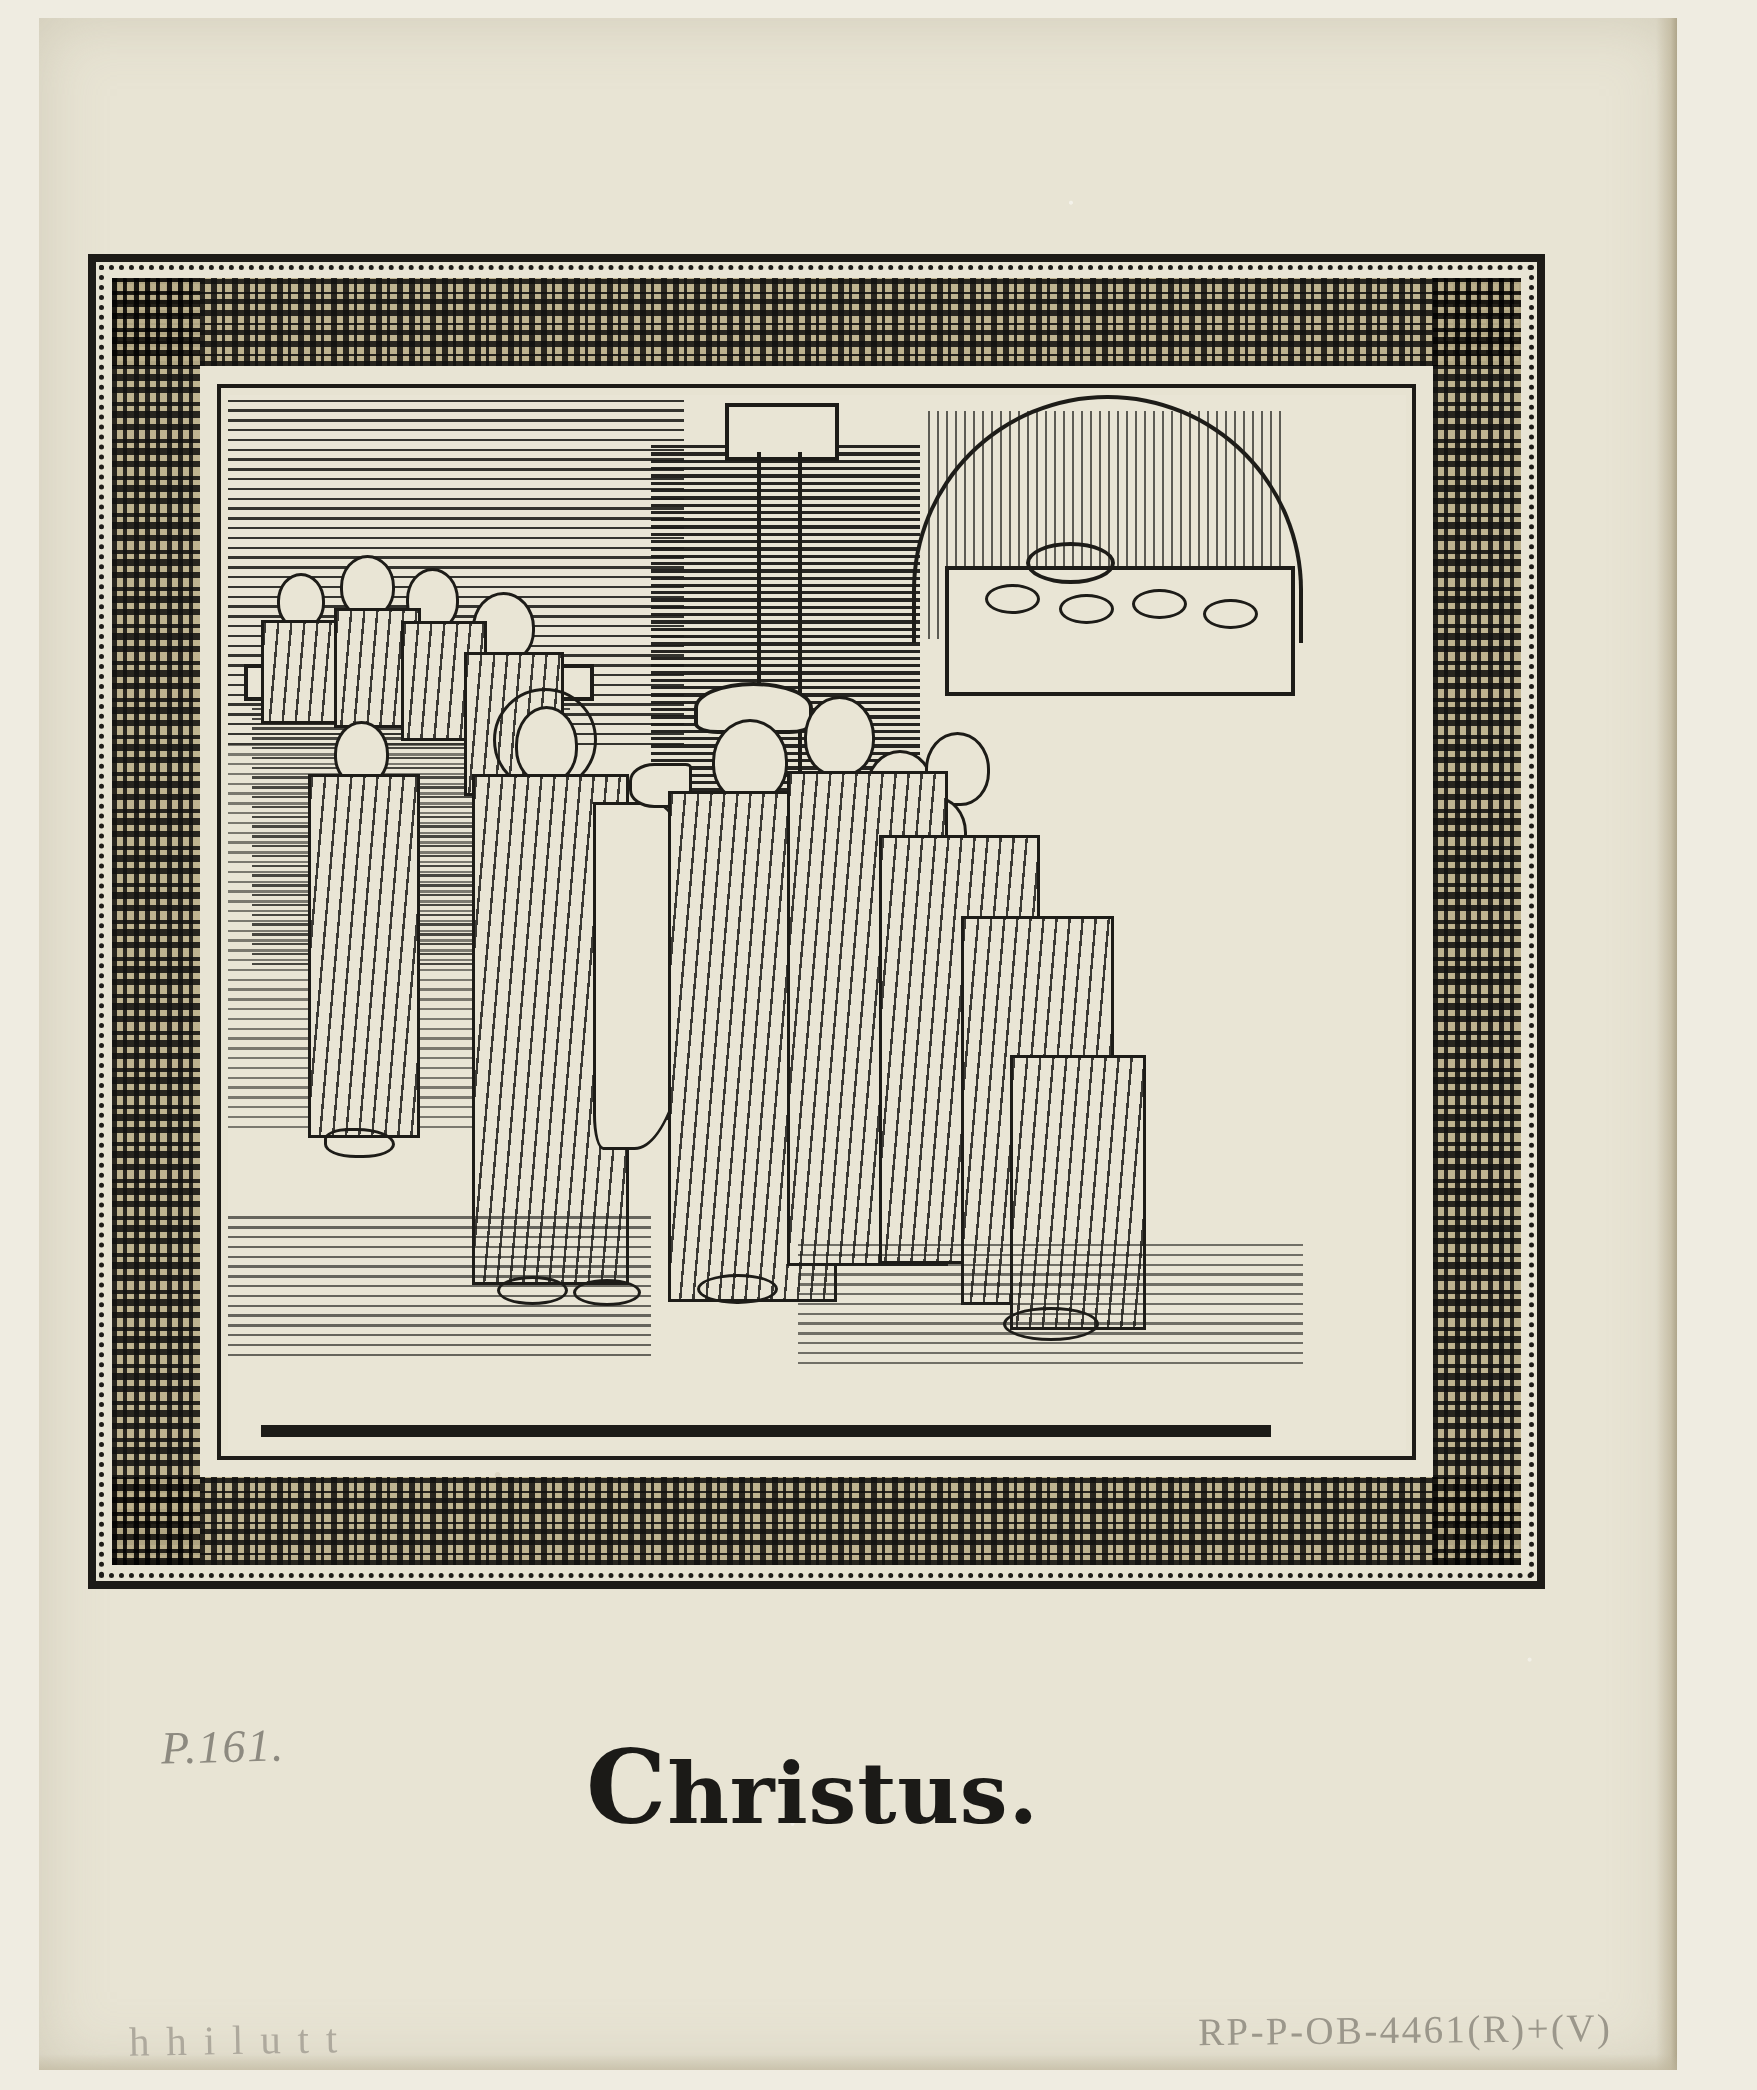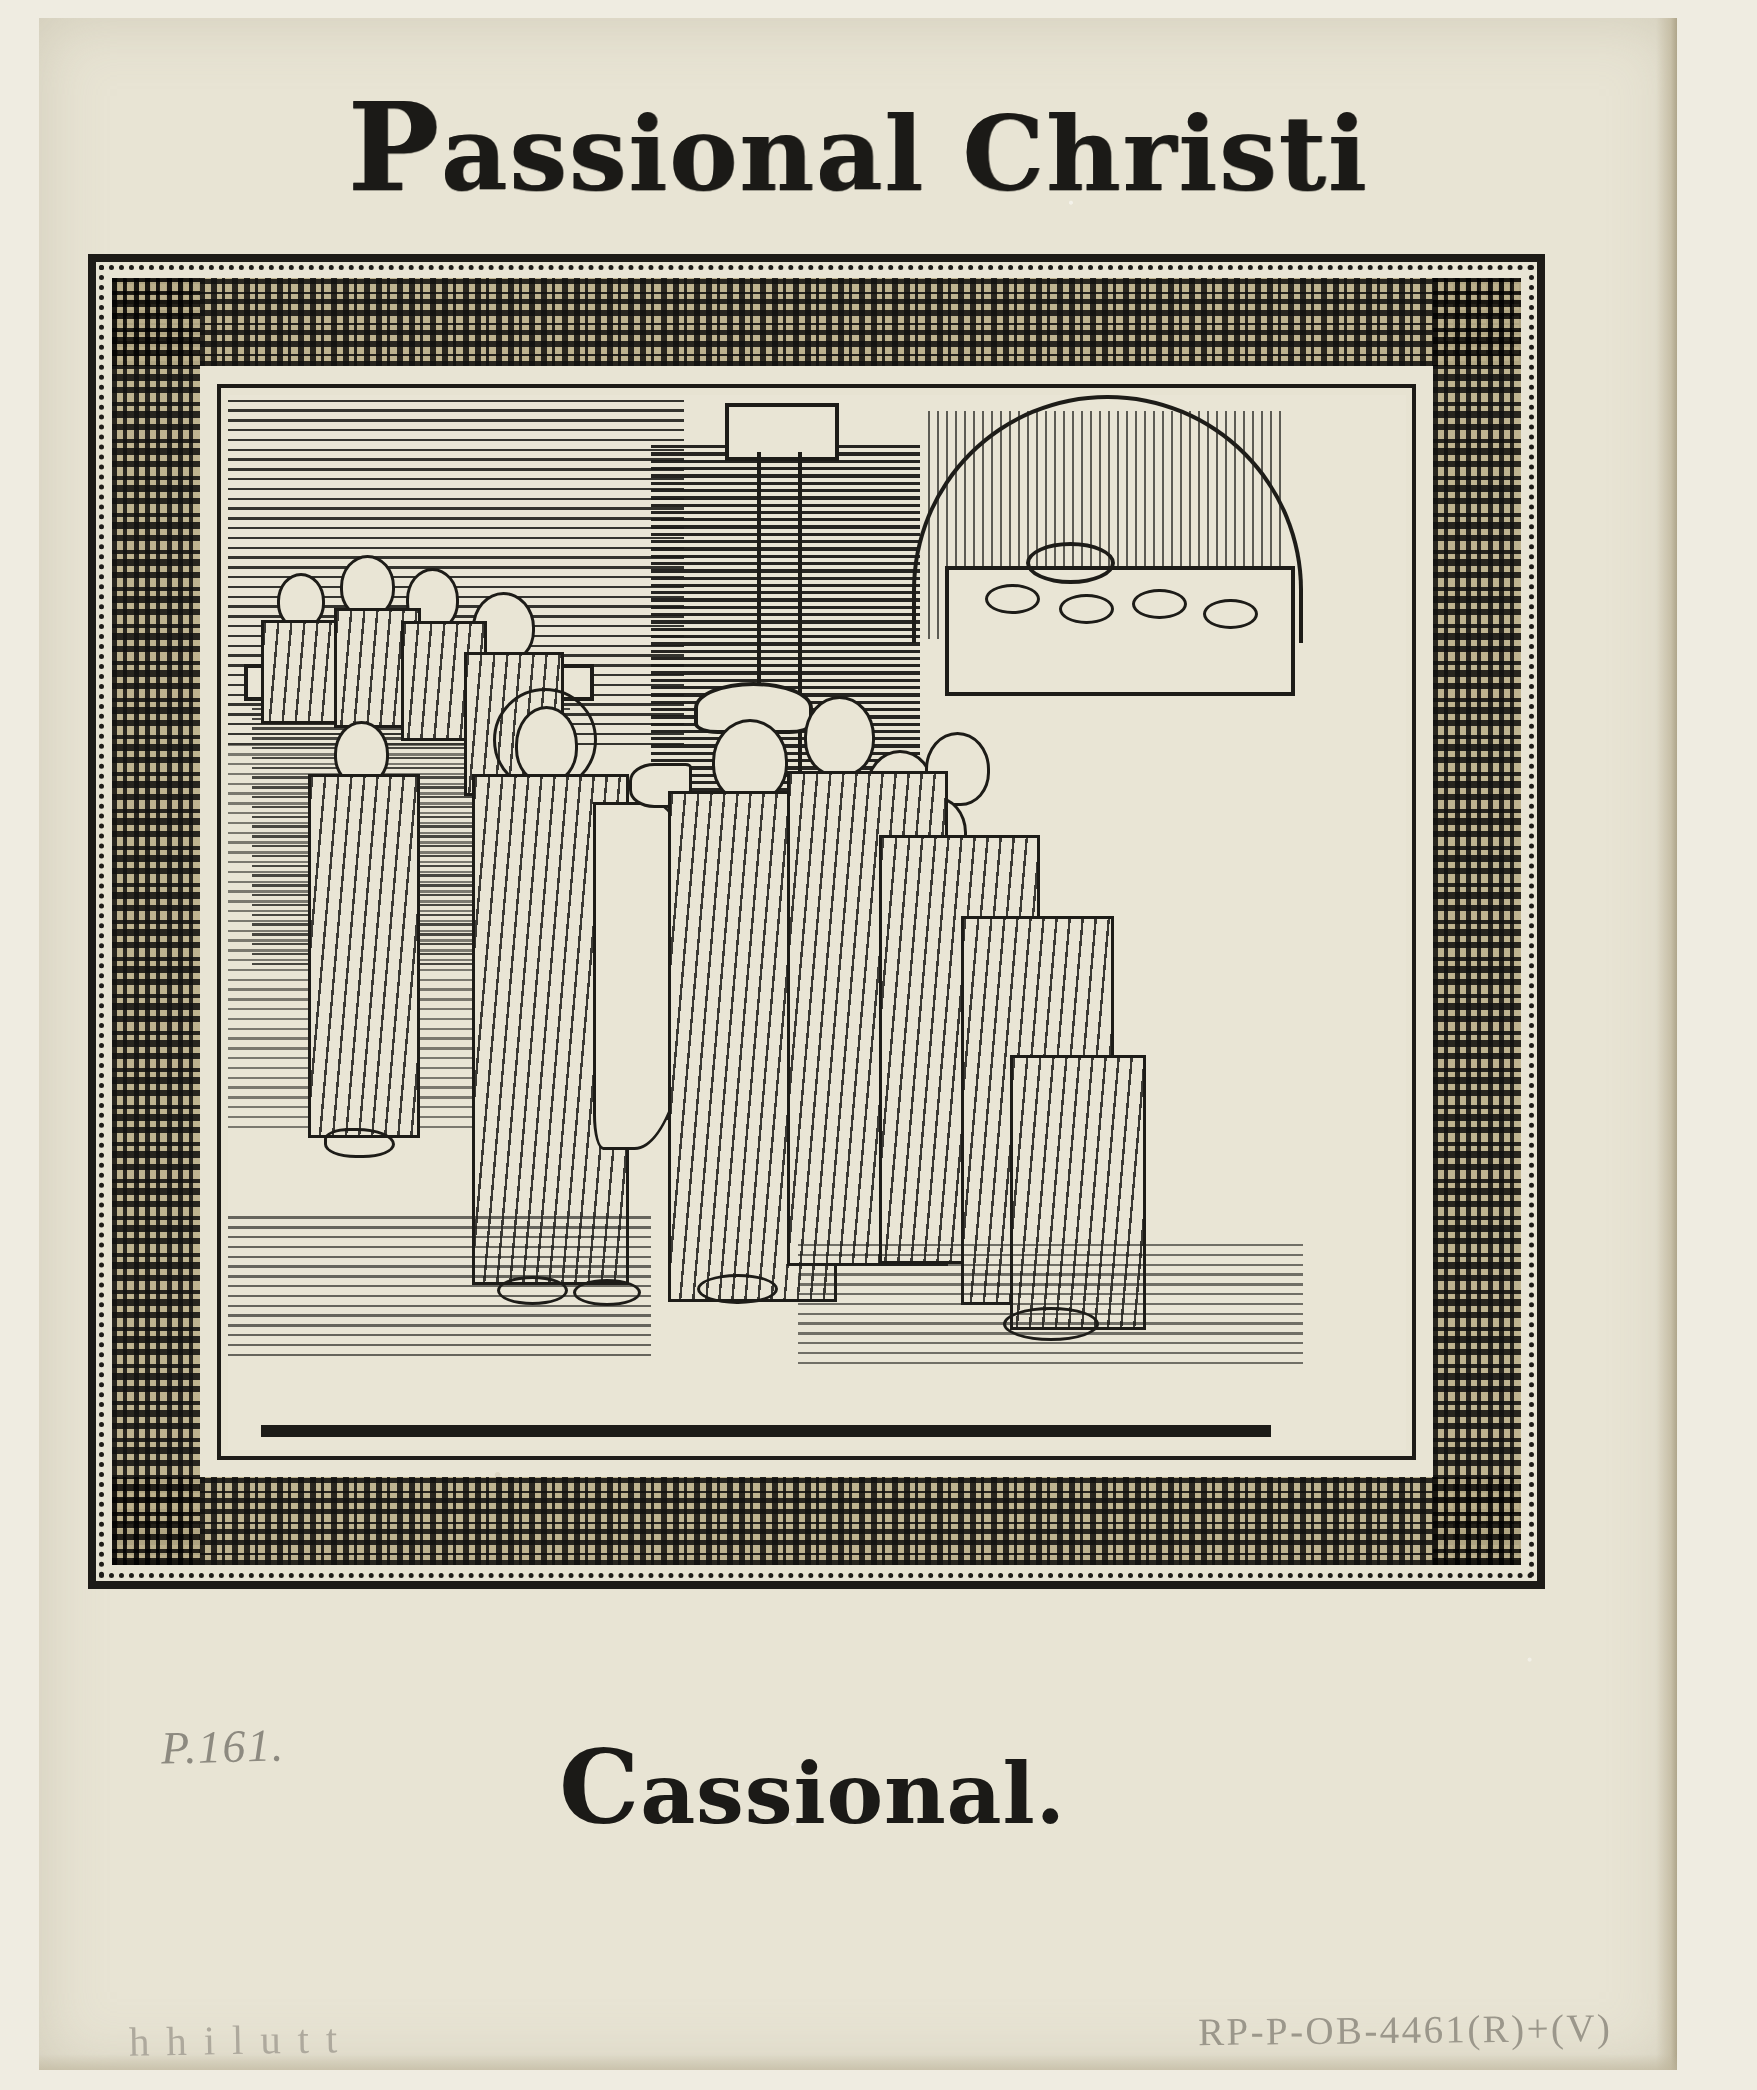--- a/index.html
+++ b/index.html
@@ -260,23 +260,20 @@
 </style>
 </head>
 <body>
 
 <div id="sheet">
 
   <div id="paper">
     <div id="paper-right-edge"></div>
     <div id="paper-bottom-edge"></div>
 
-    <div id="headline">
-      <span class="drop">P</span><span>assional Christi</span>
-    </div>
 
     <div id="block">
       <div class="border-frame"></div>
       <div class="bead-ring ring-a"></div>
 
       <div class="orn orn-top"></div>
       <div class="orn orn-bottom"></div>
       <div class="orn orn-left"></div>
       <div class="orn orn-right"></div>
 
@@ -343,21 +340,21 @@
 
           <div class="hatch" style="left:0; top:814px; width:423px; height:147px; opacity:.65;"></div>
           <div class="hatch" style="left:570px; top:847px; width:505px; height:122px; opacity:.6;"></div>
 
           <div style="position:absolute; left:33px; bottom:13px; width:1010px; height:11.4px; background:#1d1c18;"></div>
         </div>
       </div>
     </div>
 
     <div id="caption">
-      <span class="drop">C</span><span>assional.</span>
+      <span class="drop">C</span><span>hristus.</span>
     </div>
 
     <div id="pencil-page-ref">P.161.</div>
     <div id="pencil-scribble">h h i l u t t</div>
     <div id="pencil-inventory">RP-P-OB-4461(R)+(V)</div>
   </div>
 </div>
 
 
 </body></html>

